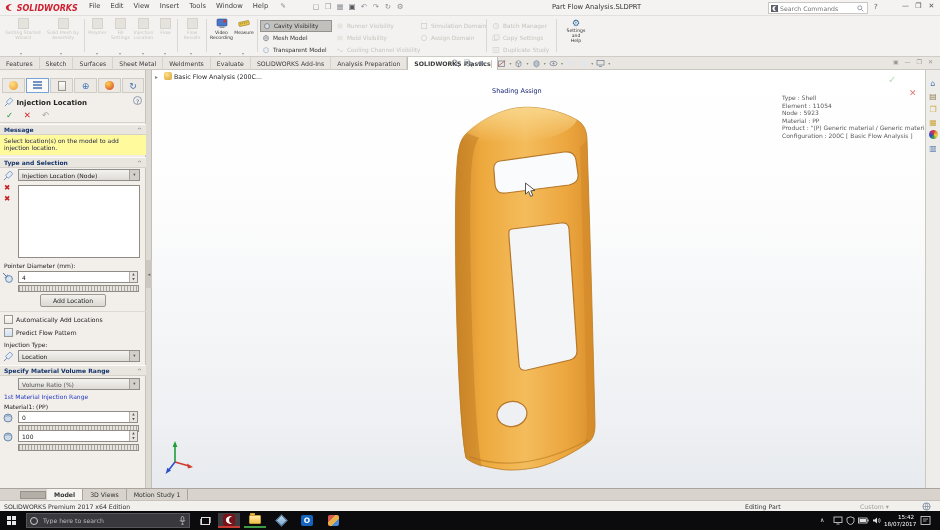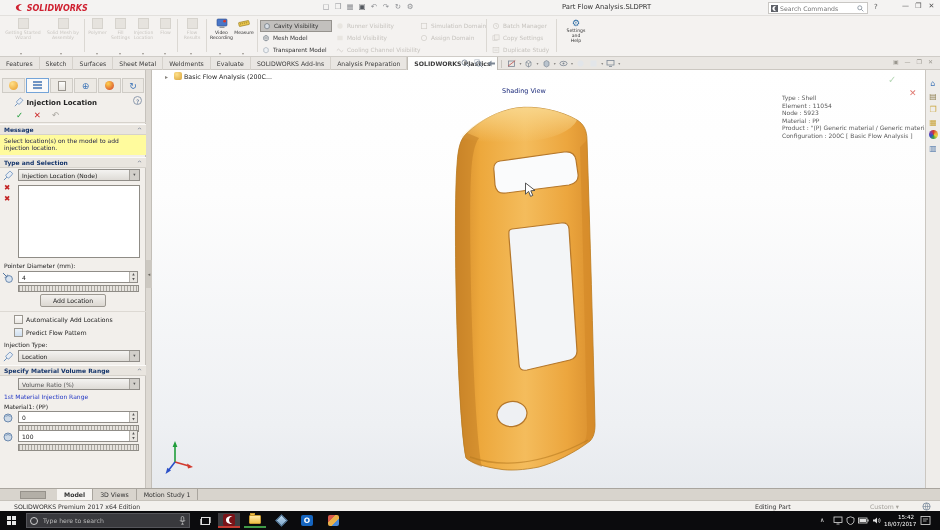--- a/index.html
+++ b/index.html
@@ -1,20 +1,20 @@
 <!DOCTYPE html>
 <html><head>
 <meta charset="utf-8">
 <style>
   html,body{margin:0;padding:0;background:#888;}
   *{box-sizing:border-box;}
   #root{position:relative;width:940px;height:530px;overflow:hidden;background:#fff;
         font-family:"DejaVu Sans","Liberation Sans",sans-serif;color:#333;font-size:6.5px;-webkit-font-smoothing:antialiased;}
   .a{position:absolute;}
-  .nowrap{white-space:nowrap;margin-left:10px;}
+  .nowrap{white-space:nowrap;}
   
   #titlebar{left:0;top:0;width:940px;height:16px;background:#f4f3f2;border-bottom:1px solid #e2e0dd;}
   .menuitem{display:inline-block;padding:2px 5px;color:#444;font-size:6.8px;}
   .qat{display:inline-block;width:12px;text-align:center;color:#8e9094;font-size:7.5px;}
   #cmdsearch{left:768px;top:2px;width:100px;height:12px;background:#fff;border:1px solid #c9c7c4;display:flex;align-items:center;padding:0 2px;}
   #cmdsearch input{flex:1;border:none;outline:none;background:transparent;font-size:6.2px;color:#999;width:60px;font-family:inherit;}
   .winbtn{display:inline-block;width:13px;text-align:center;color:#555;font-size:7px;}
   
   #ribbon{left:0;top:16px;width:940px;height:41px;background:#f4f2f0;border-bottom:1px solid #cfccc7;}
   .rdiv{position:absolute;top:3px;bottom:4px;width:1px;background:#dbd8d3;}
@@ -73,20 +73,24 @@
 <body>
 
 <div id="root">
 
   <div id="titlebar" class="a">
     <span class="a nowrap" style="left:5px;top:3px;font-weight:bold;font-style:italic;color:#cf2030;font-size:8px;">
       <svg width="9" height="9" viewBox="0 0 10 10" style="vertical-align:-1px">
           <path d="M8 1 C3 1 1 3 1 5 C1 7 3 9 8 9 C5 8 4 6.5 4 5 C4 3.5 5 2 8 1 Z" fill="#cf2030"></path>
         </svg>
       <span>SOLIDWORKS</span>
+    </span>
+    <span class="a nowrap" style="left:84px;top:0;">
+      <span class="menuitem">File</span><span class="menuitem">Edit</span><span class="menuitem">View</span><span class="menuitem">Insert</span><span class="menuitem">Tools</span><span class="menuitem">Window</span><span class="menuitem">Help</span>
+      <span class="menuitem" style="color:#8e9094">✎</span>
     </span>
     <span class="a nowrap" style="left:310px;top:2px;">
       <span class="qat">▢</span><span class="qat">❐</span><span class="qat">▦</span><span class="qat" style="color:#54585e">▣</span><span class="qat">↶</span><span class="qat">↷</span><span class="qat">↻</span><span class="qat">⚙</span>
     </span>
     <span class="a nowrap" style="left:552px;top:3px;font-size:6.8px;color:#333;">Part Flow Analysis.SLDPRT</span>
     <div id="cmdsearch" class="a">
       <svg width="7" height="7" viewBox="0 0 10 10">
           <rect width="10" height="10" fill="#5c5f66"></rect>
           <path d="M8 1 C4 1 2 3 2 5 C2 7 4 9 8 9 C6 8 5 6.5 5 5 C5 3.5 6 2 8 1 Z" fill="#fff"></path>
         </svg>
@@ -409,21 +413,21 @@
   </div>
 
   <div id="viewport" class="a">
 
     <span class="a nowrap" style="left:3px;top:3px;color:#8a8680;font-size:6px;">▸</span>
     <span class="a nowrap" style="left:12px;top:2px;font-size:6.3px;color:#222;">
       <span style="display:inline-block;width:8px;height:8px;vertical-align:-1px;background:radial-gradient(circle at 35% 30%,#ffe08a,#d8a43c);border-radius:2px;"></span>
       <span>Basic Flow Analysis  (200C...</span>
     </span>
 
-    <div class="a nowrap" style="left:340px;top:17px;color:#1b2a7a;font-size:6.5px;">Shading View</div>
+    <div class="a nowrap" style="left:340px;top:17px;color:#1b2a7a;font-size:6.5px;">Shading Assign</div>
 
     <div class="a" style="left:736px;top:4px;color:#7ab87a;opacity:.55;font-size:10px;">✓</div>
 
     <svg class="a" style="left:288px;top:25px;" width="170" height="382" viewBox="0 0 170 382">
       <defs>
         <linearGradient id="mg" x1="0" y1="0" x2="1" y2="0">
           <stop offset="0" stop-color="#d28a2b"></stop>
             <stop offset="0.18" stop-color="#eda83c"></stop>
           <stop offset="0.5" stop-color="#f4bc5c"></stop>
             <stop offset="0.8" stop-color="#eca63e"></stop>

